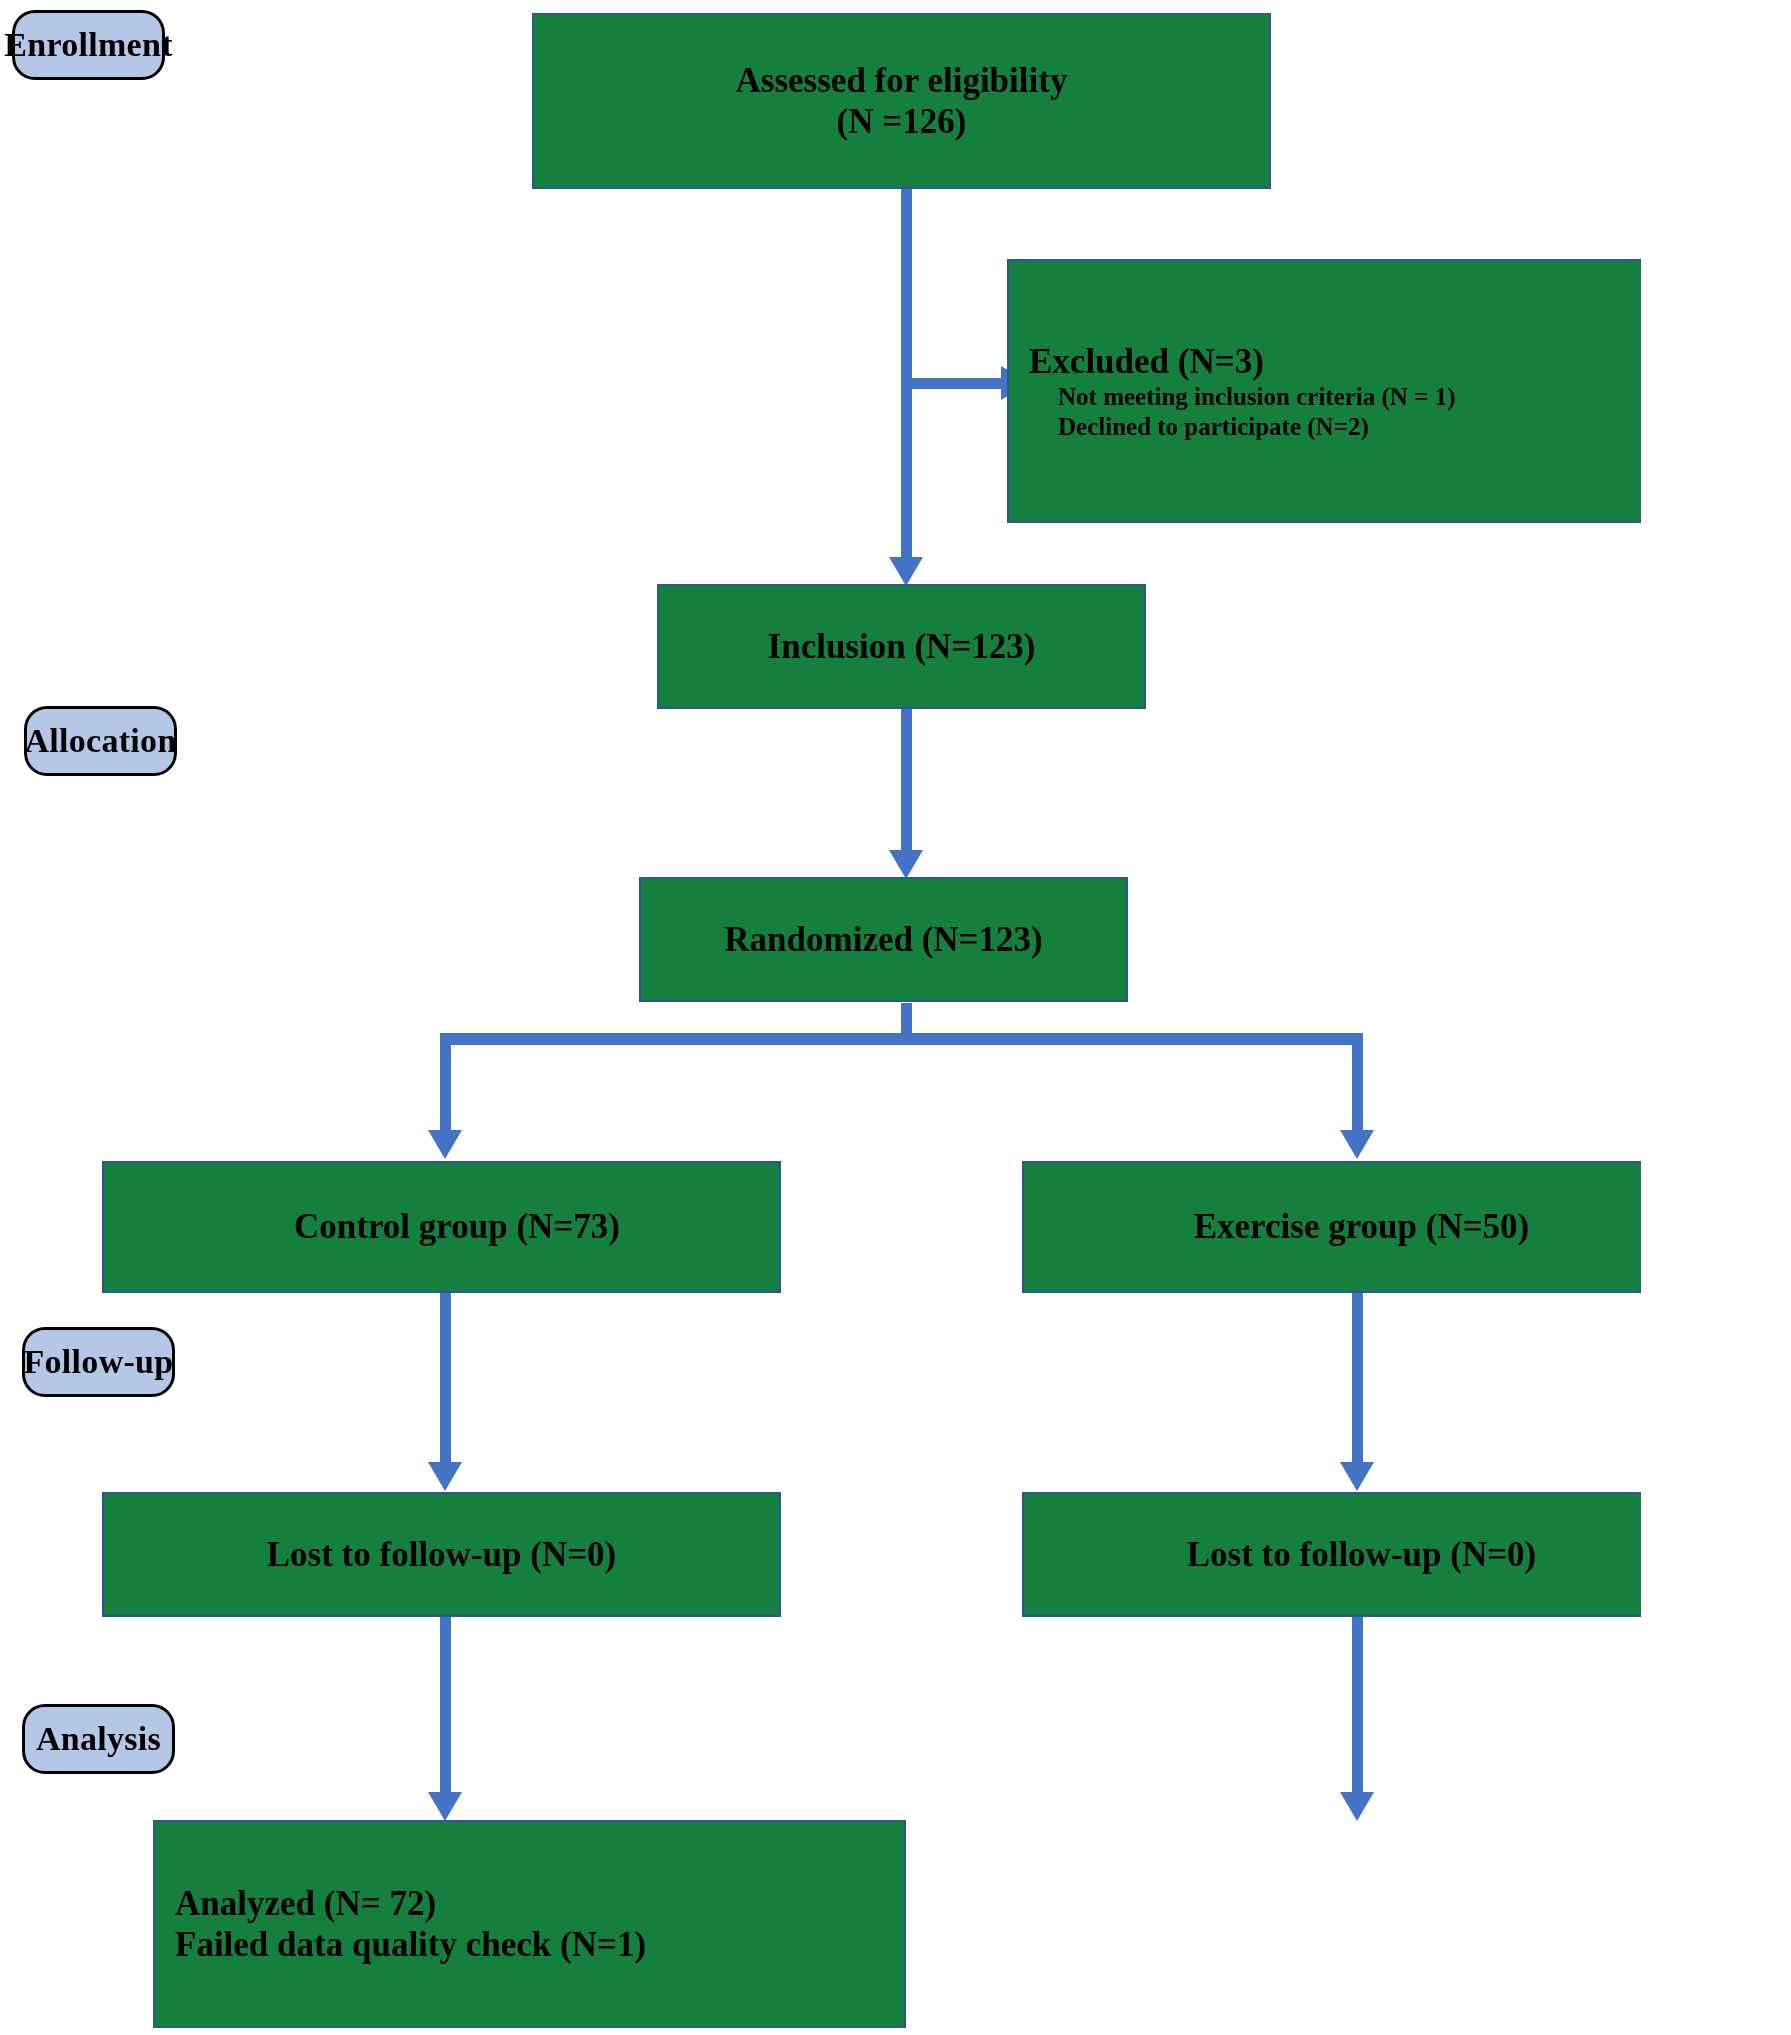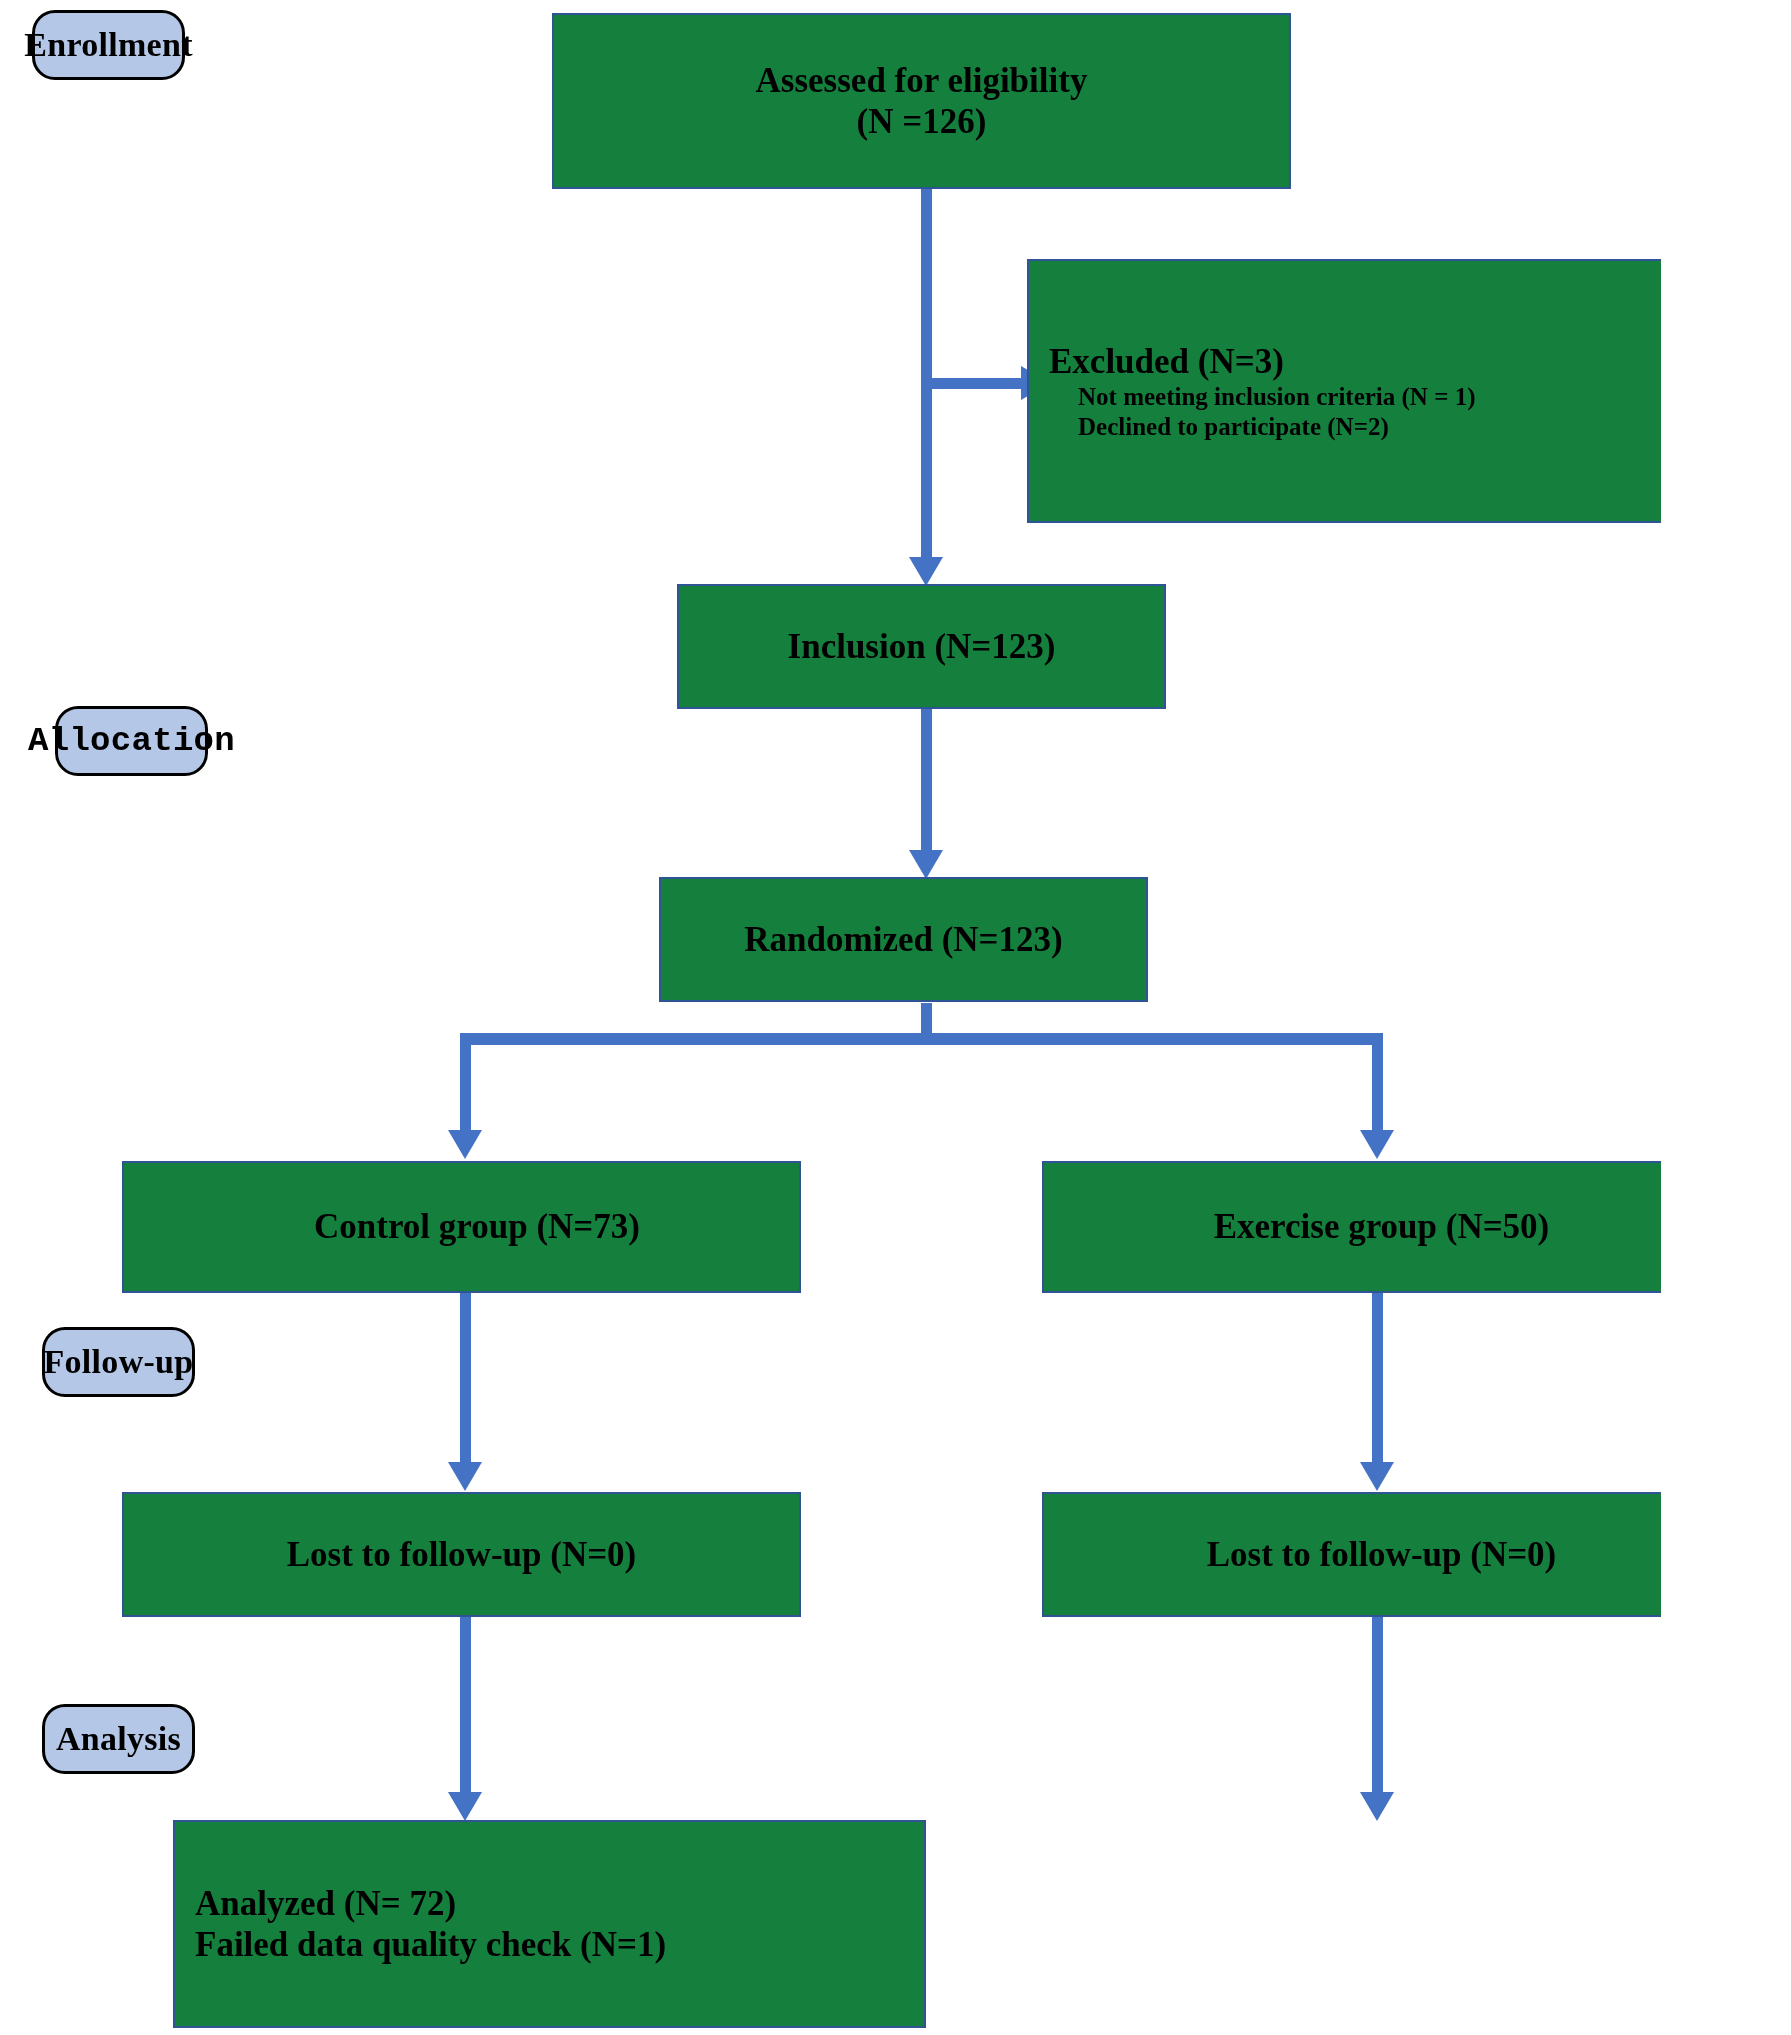--- a/index.html
+++ b/index.html
@@ -7,21 +7,20 @@
     padding: 0;
     background: #ffffff;
   }
   #canvas {
     position: relative;
     width: 1641px;
     height: 2035px;
     background: #ffffff;
     font-family: "Liberation Serif", "DejaVu Serif", serif;
     overflow: hidden;
-    margin-left: 20px;
   }
 
   
   .stage-pill {
     position: absolute;
     background: #b4c7e7;
     border: 3.8px solid #000000;
     border-radius: 23px;
     display: flex;
     align-items: center;
@@ -97,21 +96,21 @@
 </style>
 </head>
 <body>
 
 <div id="canvas">
 
   <div class="stage-pill" style="left:12px; top:10px; width:153px; height:70px;">
     <span class="stage-text">Enrollment</span>
   </div>
 
-  <div class="stage-pill" style="left:35px; top:706px; width:153px; height:70px;font-family:Liberation Mono, monospace;">
+  <div class="stage-pill" style="left:24px; top:706px; width:153px; height:70px;">
     <span class="stage-text">Allocation</span>
   </div>
 
   <div class="stage-pill" style="left:22px; top:1327px; width:153px; height:70px;">
     <span class="stage-text">Follow-up</span>
   </div>
 
   <div class="stage-pill" style="left:22px; top:1704px; width:153px; height:70px;">
     <span class="stage-text">Analysis</span>
   </div>

